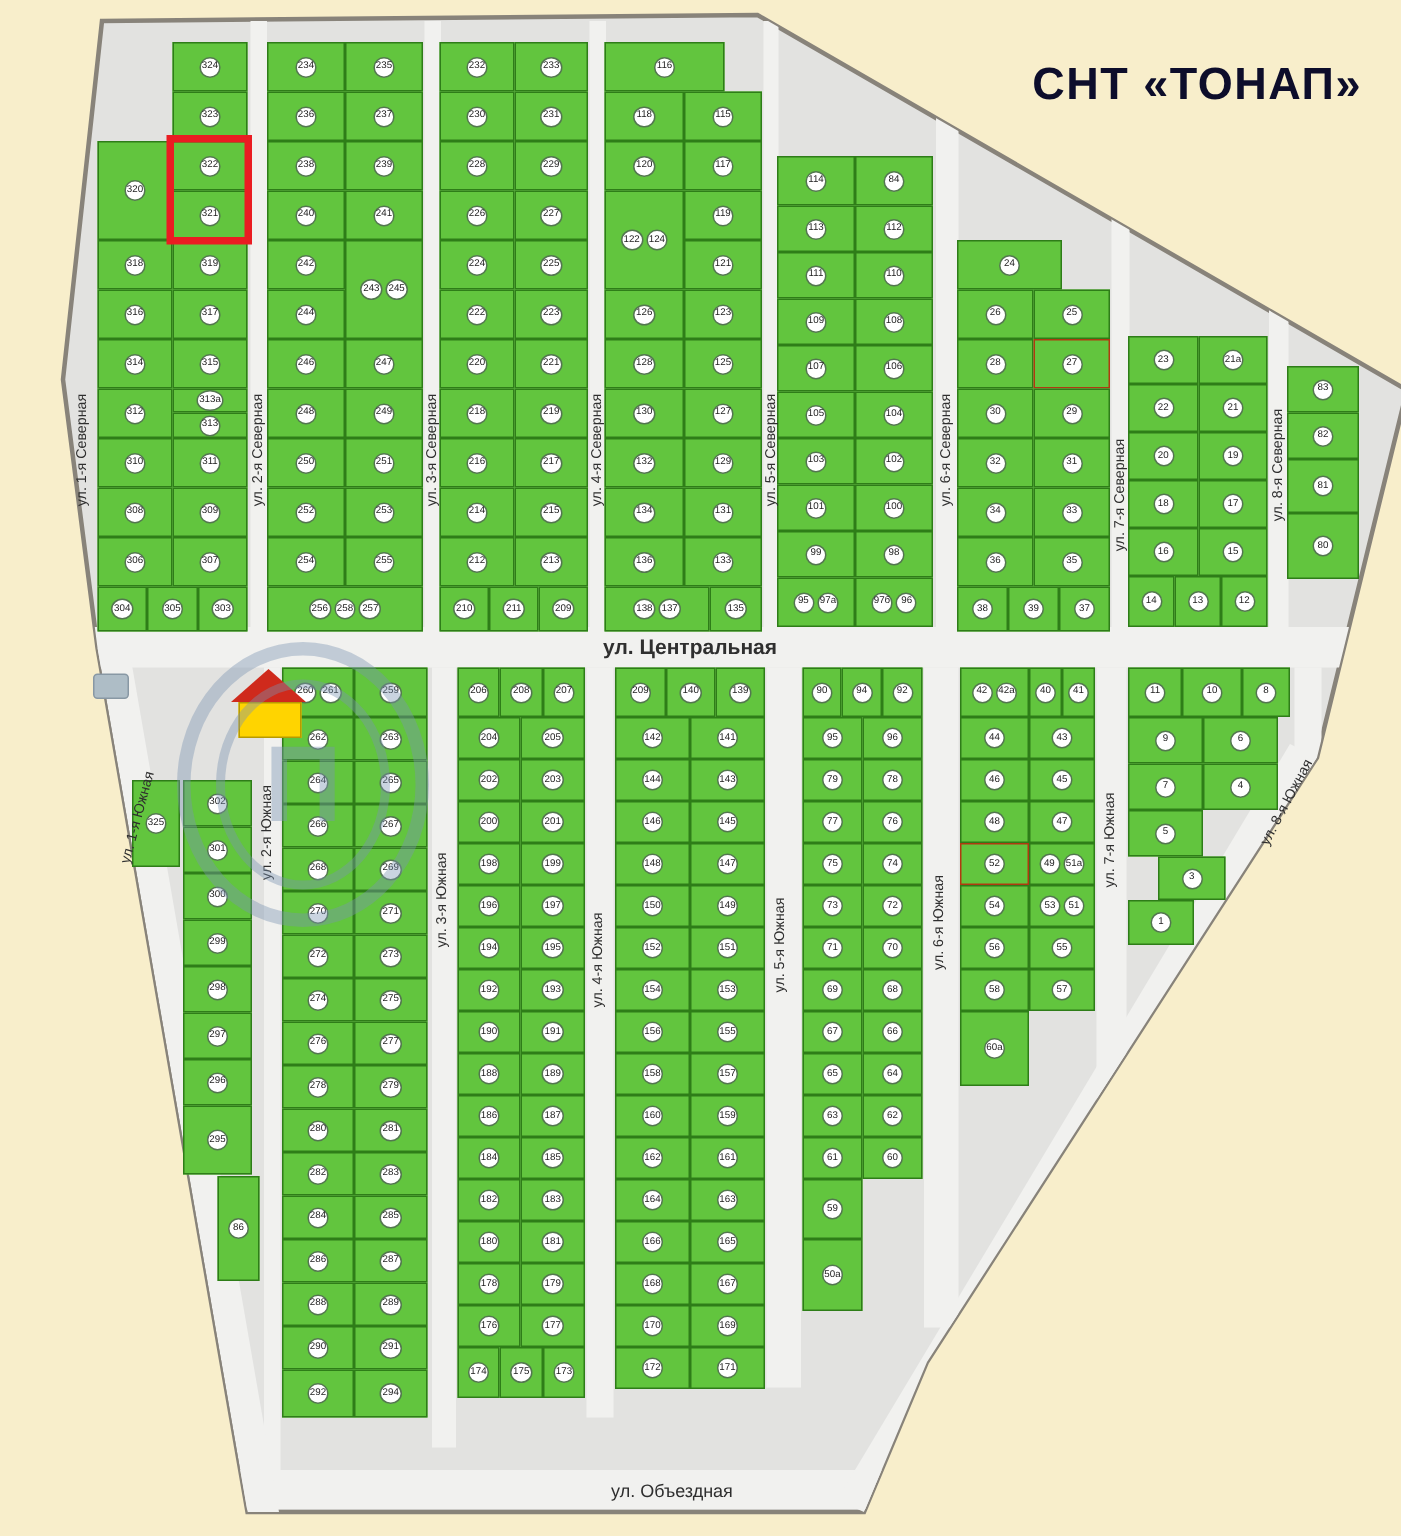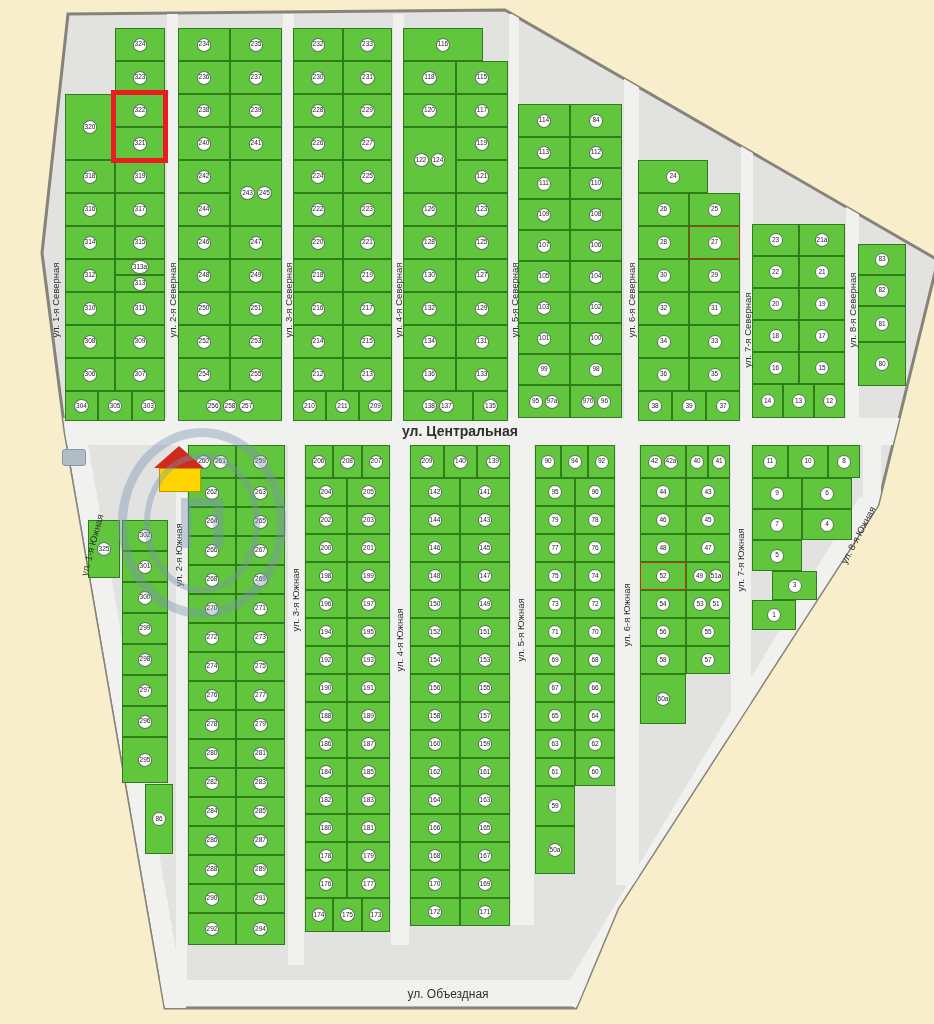--- a/index.html
+++ b/index.html
@@ -1062,20 +1062,21 @@
     </div>
 
   <div id="highlight-box"></div>
 
   <div id="house-icon">
     <div class="roof"></div>
     <div class="body"></div>
   </div>
   <div id="marker-icon"></div>
 
+  <div id="page-title">СНТ «ТОНАП»</div>
 
   <div id="watermark">
     <div id="wm-logo">
       <div class="inner">П</div>
     </div>
   </div>
 
 </div>
 
 </body></html>

